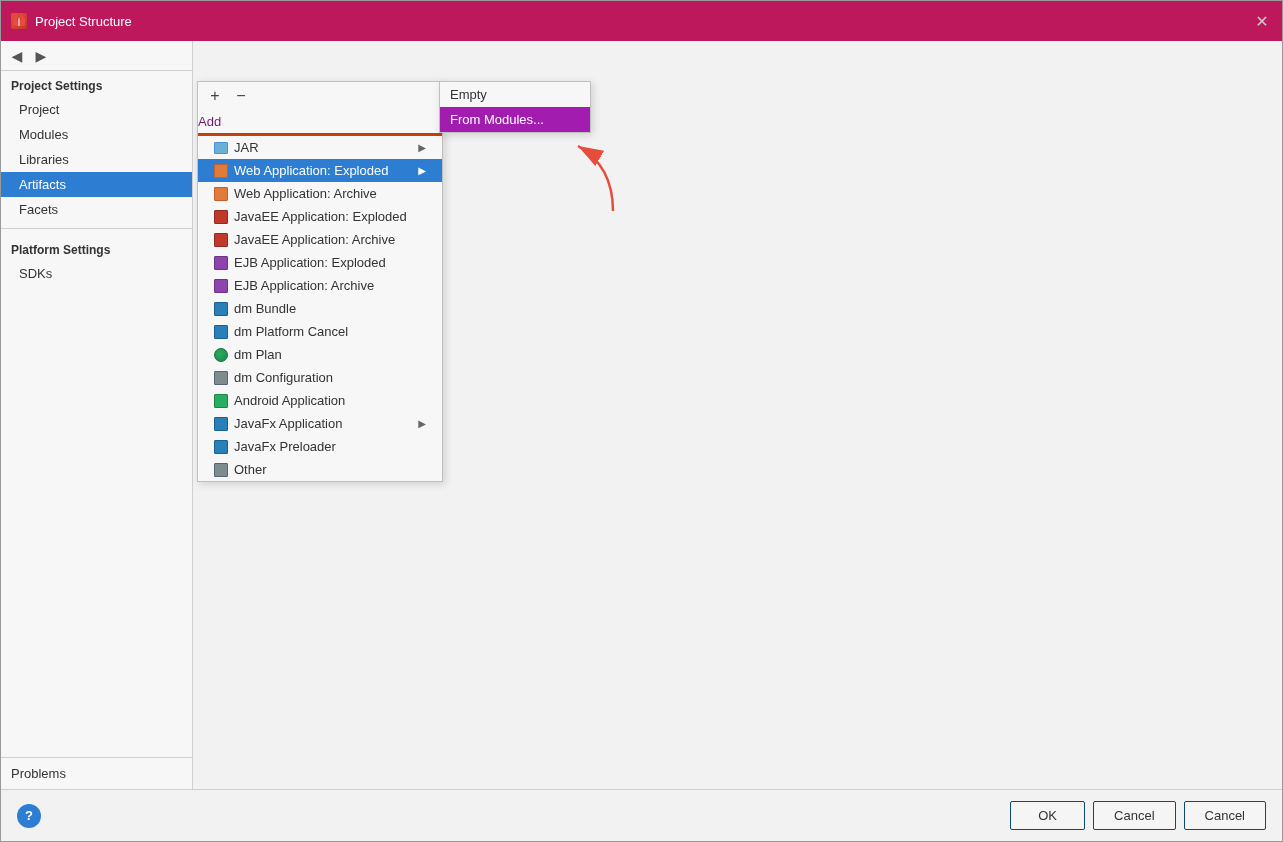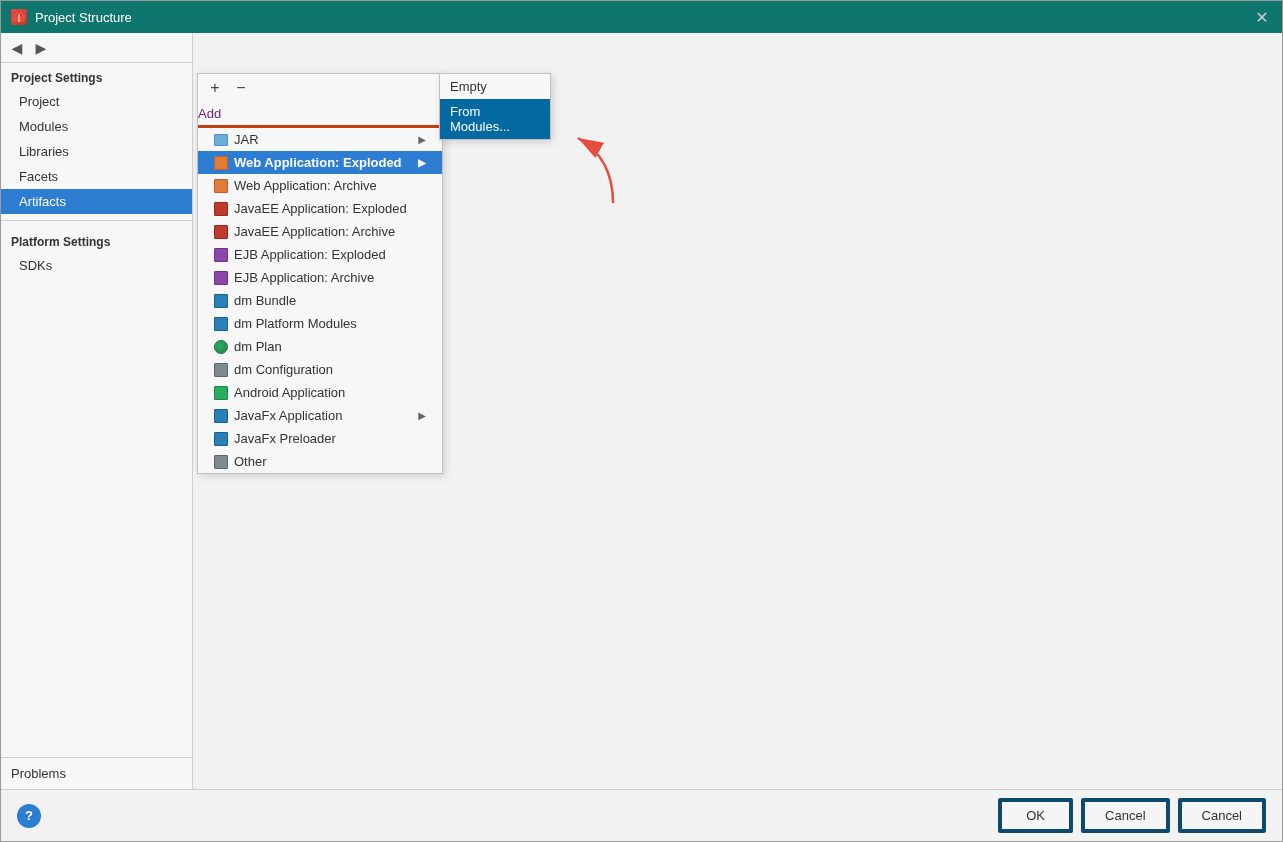--- a/index.html
+++ b/index.html
@@ -19,27 +19,27 @@
       width: 1283px;
       height: 842px;
       background: #f2f2f2;
       border: 1px solid #999;
       display: flex;
       flex-direction: column;
       box-shadow: 0 4px 20px rgba(0,0,0,0.3);
     }
 
     .title-bar {
-      background: #0f766e;
+      background: #be185d;
       color: white;
       display: flex;
       align-items: center;
       justify-content: space-between;
       padding: 6px 10px;
-      height: 32px;
+      height: 40px;
       flex-shrink: 0;
     }
 
     .title-bar-left {
       display: flex;
       align-items: center;
       gap: 8px;
     }
 
     .title-bar-icon {
@@ -199,21 +199,20 @@
       padding: 4px 16px;
       cursor: pointer;
       color: #333;
       font-size: 13px;
       gap: 6px;
     }
 
     .menu-item.highlighted {
       background: #2d7dd2;
       color: white;
-      font-weight: bold;
     }
 
     .menu-item-arrow {
       margin-left: auto;
       font-size: 10px;
       color: #666;
     }
 
     .menu-item.highlighted .menu-item-arrow { color: white; }
 
@@ -224,38 +223,38 @@
       border-radius: 1px;
       border: 1px solid #4a90d9;
       display: inline-block;
     }
 
     
     .submenu {
       position: absolute;
       top: 40px;
       left: 246px;
-      width: 112px;
+      width: 152px;
       background: #f7f7f7;
       border: 1px solid #c0c0c0;
       box-shadow: 2px 2px 8px rgba(0,0,0,0.15);
       z-index: 20;
     }
 
     .submenu-item {
       display: flex;
       align-items: center;
       padding: 5px 10px;
       cursor: pointer;
       color: #333;
       font-size: 13px;
     }
 
     .submenu-item.highlighted {
-      background: #0369a1;
+      background: #a21caf;
       color: white;
     }
 
     
     .arrow-annotation {
       position: absolute;
       top: 95px;
       left: 370px;
       pointer-events: none;
       z-index: 30;
@@ -284,21 +283,21 @@
       align-items: center;
       justify-content: center;
       font-size: 13px;
       font-weight: bold;
       cursor: pointer;
       margin-right: auto;
     }
 
     .dialog-btn {
       padding: 6px 20px;
-      border: 4px solid #0c4a6e;
+      border: 1px solid #0c4a6e;
       background: #f5f5f5;
       cursor: pointer;
       font-size: 13px;
       border-radius: 2px;
       color: #333;
       min-width: 75px;
     }
 
     
     .sq {
@@ -334,22 +333,22 @@
 
     <div class="sidebar">
       <div class="nav-toolbar">
         <div class="nav-btn">◀</div>
         <div class="nav-btn">▶</div>
       </div>
       <div class="sidebar-section-header">Project Settings</div>
       <div class="sidebar-item">Project</div>
       <div class="sidebar-item">Modules</div>
       <div class="sidebar-item">Libraries</div>
+      <div class="sidebar-item active">Artifacts</div>
       <div class="sidebar-item">Facets</div>
-      <div class="sidebar-item active">Artifacts</div>
       <div class="sidebar-divider"></div>
       <div class="sidebar-section-header">Platform Settings</div>
       <div class="sidebar-item">SDKs</div>
       <div class="sidebar-bottom">
         <div class="problems-item">Problems</div>
       </div>
     </div>
 
     <div class="main-area">
 
@@ -397,21 +396,21 @@
           <span>EJB Application: Archive</span>
         </div>
 
         <div class="menu-item">
           <span class="sq" style="background:#2980b9; border:1px solid #1a6090;"></span>
           <span>dm Bundle</span>
         </div>
 
         <div class="menu-item">
           <span class="sq" style="background:#2980b9; border:1px solid #1a6090;"></span>
-          <span>dm Platform Modules</span>
+          <span>dm Platform Cancel</span>
         </div>
 
         <div class="menu-item">
           <span style="display:inline-block;width:14px;height:14px;border-radius:50%;background:radial-gradient(circle at 40% 40%, #27ae60, #1e8449);border:1px solid #196f3d;flex-shrink:0;"></span>
           <span>dm Plan</span>
         </div>
 
         <div class="menu-item">
           <span class="sq" style="background:#7f8c8d; border:1px solid #566573;"></span>
           <span>dm Configuration</span>

